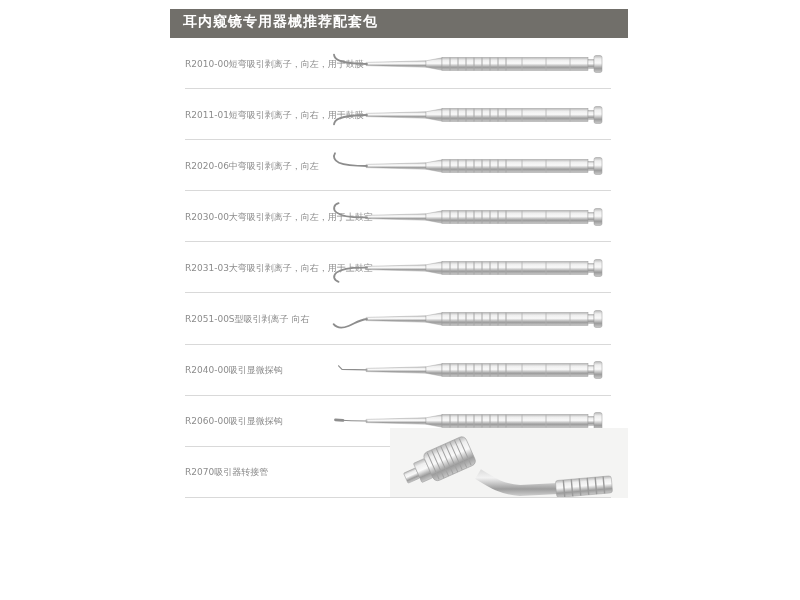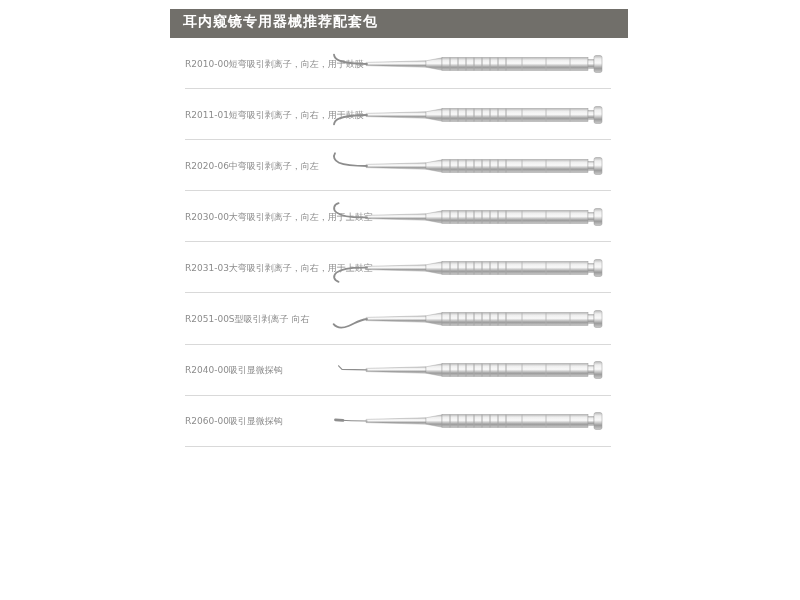--- a/index.html
+++ b/index.html
@@ -157,16 +157,36 @@
           <span class="code">R2060-00</span><span class="desc">吸引显微探钩</span>
         </div>
         <svg class="tool" viewBox="0 0 282 30" width="282" height="30">
           <use href="#tool-body"></use>
           <path class="tip thin" d="M37,15 C27,15 15,14.6 6,14"></path>
           <path class="tip thick" d="M13,14.4 L5.5,13.9"></path>
         </svg>
         <div class="divider"></div>
       </div>
 
+      <div class="row">
+        <div class="label">
+          <span class="code">R2070</span><span class="desc">吸引器转接管</span>
+        </div>
+        <svg class="adapter" viewBox="0 0 238 70" width="238" height="70">
+          <rect x="0" y="0" width="238" height="70" fill="#f4f4f3"></rect>
+          <g transform="rotate(-24 58 32)">
+            <rect x="12" y="26" width="13" height="11" rx="1" fill="url(#metal)" stroke="#9c9c9c" stroke-width="0.5"></rect>
+            <rect x="25" y="21" width="12" height="21" rx="1" fill="url(#metal)" stroke="#9c9c9c" stroke-width="0.5"></rect>
+            <rect x="37" y="16" width="46" height="31" rx="5" fill="url(#metal)" stroke="#9c9c9c" stroke-width="0.6"></rect>
+            <path d="M42,17 V46 M47,16.5 V46.5 M52,16.3 V46.8 M57,16.2 V47 M62,16.2 V47 M67,16.3 V46.8 M72,16.5 V46.5 M77,17 V46" stroke="#a2a2a2" stroke-width="1" fill="none"></path>
+          </g>
+          <path d="M88,46 C104,56 112,61 130,62.5 L168,60.5" fill="none" stroke="url(#tubeMetal)" stroke-width="11"></path>
+          <g transform="rotate(-5 196 59)">
+            <rect x="166" y="50" width="56" height="17" rx="2.5" fill="url(#metal)" stroke="#9c9c9c" stroke-width="0.5"></rect>
+            <path d="M174,50 V67 M182,50 V67 M190,50 V67 M198,50 V67 M206,50 V67 M214,50 V67" stroke="#9a9a9a" stroke-width="1.4" fill="none"></path>
+          </g>
+        </svg>
+        <div class="divider"></div>
+      </div>
 
     </div>
   </div>
 </div>
 
 </body></html>

